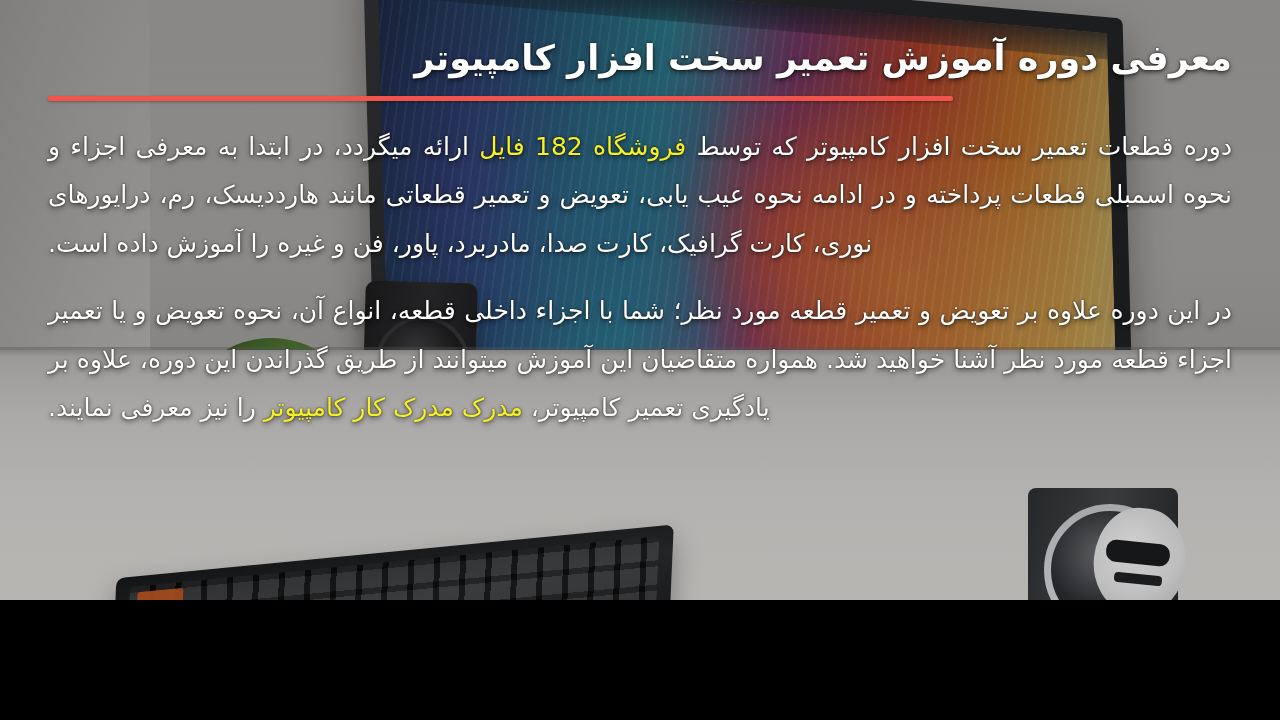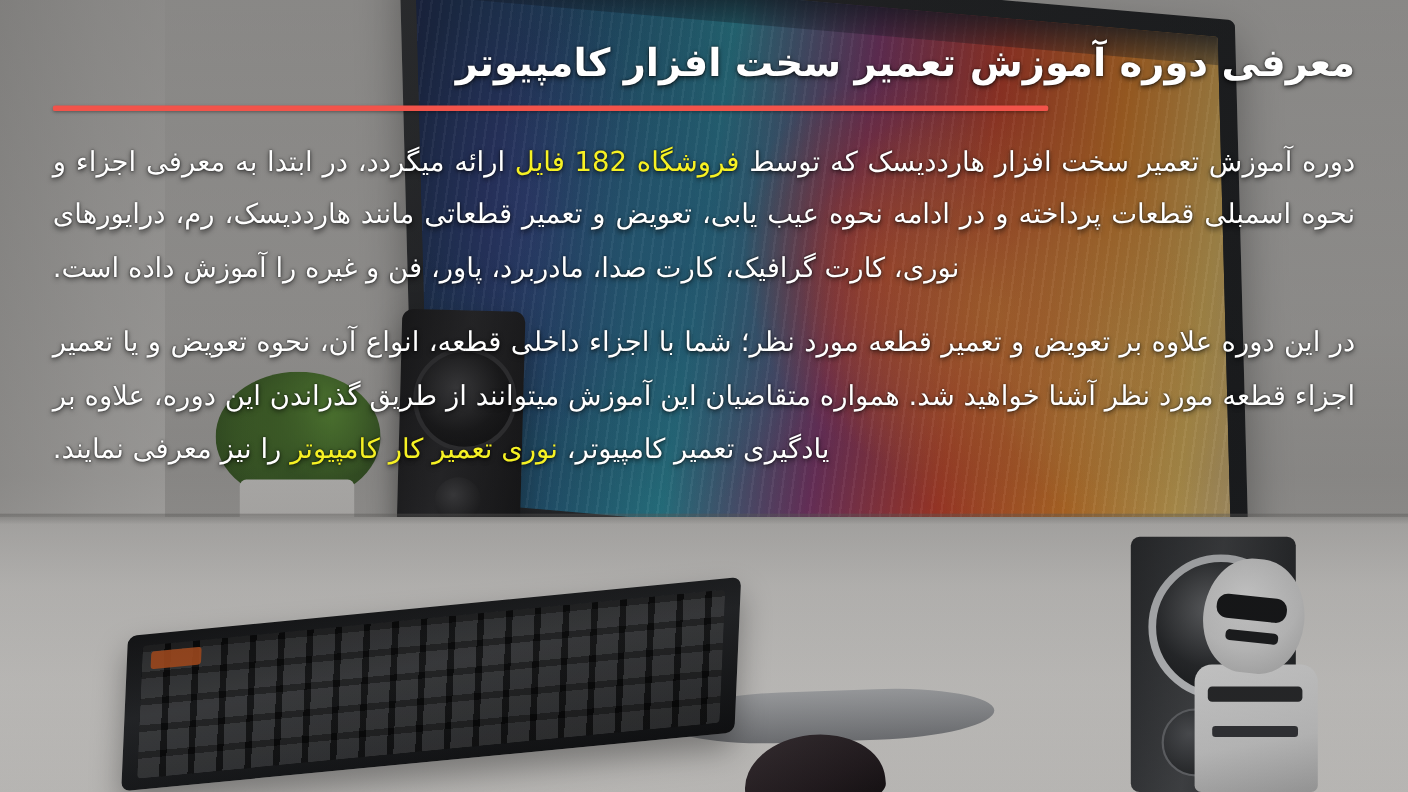--- a/index.html
+++ b/index.html
@@ -4,21 +4,21 @@
 <title>Course Intro Slide</title>
 <style>
   html, body {
     margin: 0;
     padding: 0;
     background: #000;
   }
   #stage {
     position: relative;
     width: 1280px;
-    height: 720px;
+    height: 600px;
     overflow: hidden;
     font-family: "DejaVu Sans", "Liberation Sans", sans-serif;
     background: #0f172a;
   }
 
   
   .photo { position: absolute; inset: 0; overflow: hidden; }
 
   
   .bg-wall {
@@ -307,21 +307,21 @@
     <div class="trooper-mouth"></div>
   </div>
 
   <div class="scrim"></div>
 
   <div class="content">
     <h1 class="title">معرفی دوره آموزش تعمیر سخت افزار کامپیوتر</h1>
     <div class="rule"></div>
 
     <p class="para first">
-      <span>دوره آموزش تعمیر سخت افزار هارددیسک که توسط </span><span class="hl-yellow">فروشگاه 182 فایل</span><span> ارائه میگردد، در ابتدا به معرفی اجزاء و نحوه اسمبلی قطعات پرداخته و در ادامه نحوه عیب یابی، تعویض و تعمیر قطعاتی مانند هارددیسک، رم، درایورهای نوری، کارت گرافیک، کارت صدا، مادربرد، پاور، فن و غیره را آموزش داده است.</span>
+      <span>دوره قطعات تعمیر سخت افزار کامپیوتر که توسط </span><span class="hl-yellow">فروشگاه 182 فایل</span><span> ارائه میگردد، در ابتدا به معرفی اجزاء و نحوه اسمبلی قطعات پرداخته و در ادامه نحوه عیب یابی، تعویض و تعمیر قطعاتی مانند هارددیسک، رم، درایورهای نوری، کارت گرافیک، کارت صدا، مادربرد، پاور، فن و غیره را آموزش داده است.</span>
     </p>
 
     <p class="para second">
-      <span>در این دوره  علاوه بر تعویض و تعمیر قطعه مورد نظر؛ شما با اجزاء داخلی قطعه، انواع آن، نحوه تعویض و یا  تعمیر اجزاء قطعه مورد نظر آشنا خواهید شد. همواره متقاضیان این آموزش میتوانند از طریق گذراندن این دوره، علاوه بر یادگیری تعمیر کامپیوتر، </span><span class="hl-yellow">نوری تعمیر کار کامپیوتر</span><span> را نیز معرفی نمایند.</span>
+      <span>در این دوره  علاوه بر تعویض و تعمیر قطعه مورد نظر؛ شما با اجزاء داخلی قطعه، انواع آن، نحوه تعویض و یا  تعمیر اجزاء قطعه مورد نظر آشنا خواهید شد. همواره متقاضیان این آموزش میتوانند از طریق گذراندن این دوره، علاوه بر یادگیری تعمیر کامپیوتر، </span><span class="hl-yellow">مدرک مدرک کار کامپیوتر</span><span> را نیز معرفی نمایند.</span>
     </p>
   </div>
 
 </div>
 
 </body></html>

